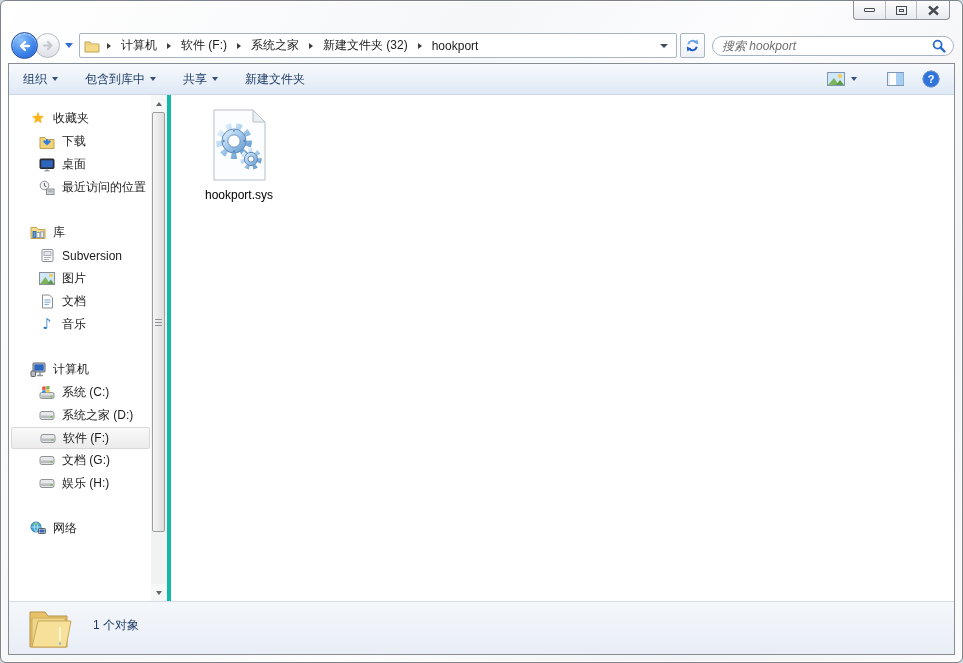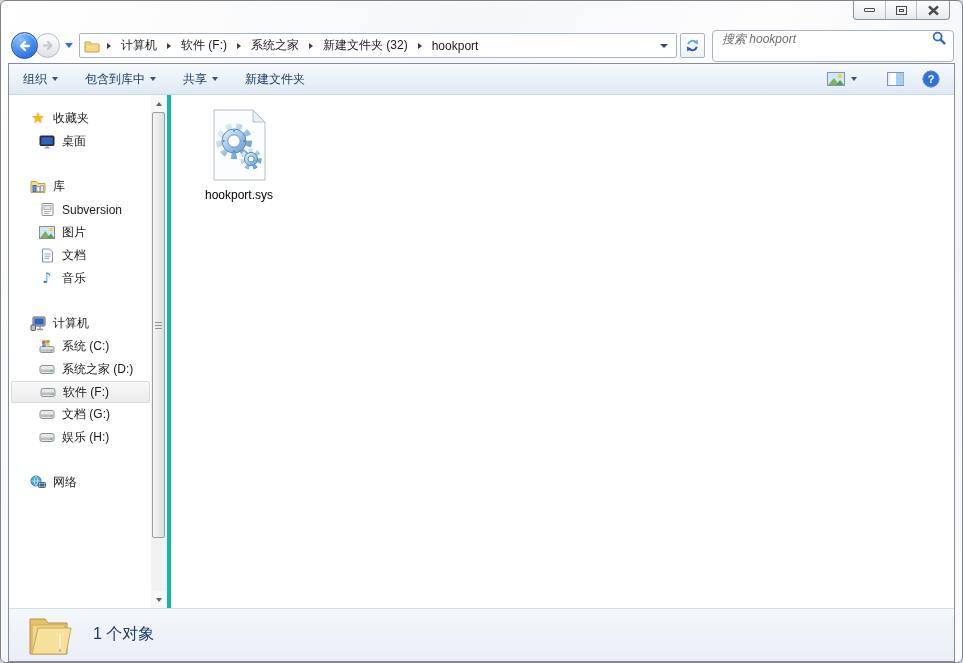--- a/index.html
+++ b/index.html
@@ -26,25 +26,25 @@
   .btn-fwd{width:25px;height:25px;border-radius:50%;border:1px solid #b7bbc2;margin-left:-3px;
     background:linear-gradient(#ffffff,#dde1e7);display:flex;align-items:center;justify-content:center;cursor:default;}
   .hist-caret{width:0;height:0;border-left:4px solid transparent;border-right:4px solid transparent;border-top:5px solid #2f6fd8;margin:0 6px 0 5px;cursor:default;}
   .addressbar{width:598px;height:25px;background:#fff;border:1px solid #a9b4c3;border-radius:2px;display:flex;align-items:center;padding:0 4px;flex:none;}
   .crumbs{display:flex;align-items:center;flex:1;overflow:hidden;white-space:nowrap;}
   .crumb{font-size:12px;color:#1b1b1b;padding:2px 3px;cursor:default;}
   .crumb-sep{width:0;height:0;border-top:3.5px solid transparent;border-bottom:3.5px solid transparent;border-left:4.5px solid #3c3c3c;margin:0 7px;flex:none;}
   .addr-caret{width:0;height:0;border-left:4px solid transparent;border-right:4px solid transparent;border-top:4.5px solid #3d4a63;margin:0 4px;cursor:default;flex:none;}
   .refresh-btn{width:25px;height:25px;border:1px solid #a9b4c3;border-radius:2px;margin-left:3px;flex:none;
     background:linear-gradient(#ffffff,#edf1f6);display:flex;align-items:center;justify-content:center;cursor:default;}
-  .searchbox{margin-left:7px;flex:1;height:32px;border:1px solid #a9b4c3;border-radius:4px;background:#fff;display:flex;align-items:flex-start;padding:0 7px;}
+  .searchbox{margin-left:7px;flex:1;height:20px;border:1px solid #a9b4c3;border-radius:12px;background:#fff;display:flex;align-items:center;padding:0 7px;}
   .searchbox input{flex:1;border:none;outline:none;font-size:12px;font-style:italic;color:#333;background:transparent;min-width:0;}
   .searchbox input::placeholder{color:#6e6e6e;font-style:italic;}
   
-  .client{margin:0 7px 0;border:1px solid #888c93;flex:1;display:flex;flex-direction:column;background:#fff;min-height:0;}
+  .client{margin:0 7px 7px;border:1px solid #888c93;flex:1;display:flex;flex-direction:column;background:#fff;min-height:0;}
   .toolbar{height:31px;flex:none;background:linear-gradient(#f7fafd,#dfe9f5);border-bottom:1px solid #cbd8e6;
     display:flex;align-items:center;padding:0 14px;font-size:12px;color:#1e3c67;}
   .tb-item{display:flex;align-items:center;gap:5px;margin-right:27px;cursor:default;}
   .tb-caret{width:0;height:0;border-left:3.5px solid transparent;border-right:3.5px solid transparent;border-top:4px solid #37517c;}
   .tb-right{margin-left:auto;display:flex;align-items:center;gap:10px;}
   .tb-views{display:flex;align-items:center;gap:6px;margin-right:12px;cursor:default;}
   .tb-iconbtn{display:flex;align-items:center;justify-content:center;cursor:default;margin-left:8px;}
   
   .body{flex:1;display:flex;min-height:0;}
   .sidebar{width:142px;flex:none;padding-top:12px;font-size:12px;color:#1b1b1b;}
@@ -64,21 +64,21 @@
   .scroll-track{flex:1;position:relative;}
   .scroll-thumb{position:absolute;top:0;left:1px;width:13px;height:89%;border:1px solid #9b9da1;border-radius:2px;
     background:linear-gradient(90deg,#f6f6f6,#dededf);}
   .scroll-thumb::after{content:"";position:absolute;left:2px;right:2px;top:50%;height:7px;margin-top:-3px;
     background:repeating-linear-gradient(#8f9296 0 1px,transparent 1px 3px);}
   .main{flex:1;border-left:4px solid #14b8a6;padding:14px 0 0 20px;background:#fff;min-width:0;}
   .file-tile{width:96px;text-align:center;cursor:default;}
   .file-name{font-size:12px;color:#000;margin-top:3px;}
   
   .statusbar{height:53px;flex:none;background:linear-gradient(#f4f7fb,#e9eef6);border-top:1px solid #d5dde8;
-    display:flex;align-items:flex-start;padding:5px 10px 0 18px;gap:20px;font-size:16px;color:#1e3c67;}
+    display:flex;align-items:flex-start;padding:5px 10px 0 18px;gap:20px;font-size:12px;color:#1e3c67;}
   .status-text{margin-top:10px;}
 </style>
 </head>
 <body>
 
 <div class="window">
 
   <div class="titlebar">
     <div class="caption-buttons">
       <div class="cap-btn">
@@ -200,27 +200,47 @@
 
       <div class="sidebar">
 
         <div class="sb-group">
           <div class="sb-row">
             <span class="ic char-ic" style="color:#fcb614;font-size:15px;text-shadow:0 0 1px #d98e00">★</span>
             <span>收藏夹</span>
           </div>
           <div class="sb-row child">
             <span class="ic">
+              <svg width="16" height="16" viewBox="0 0 16 16">
+                <path d="M1 3.5 h5 l1.5 2 H15 v9 H1 z" fill="#f0d27a" stroke="#c2a14f"></path>
+                <path d="M8 6 v4 M8 10 l-2.6-2.6 M8 10 l2.6-2.6" stroke="#2f7fd6" stroke-width="2.2" fill="none" stroke-linecap="round"></path>
+              </svg>
+            </span>
+            <span>下载</span>
+          </div>
+          <div class="sb-row child">
+            <span class="ic">
               <svg width="16" height="14" viewBox="0 0 16 14">
                 <rect x="1" y="1" width="14" height="9.5" rx="1" fill="#30353d" stroke="#23262b"></rect>
                 <rect x="2.3" y="2.3" width="11.4" height="7" fill="#2b65c0"></rect>
                 <path d="M5.5 12.8 h5 M8 10.8 v2" stroke="#9ba1a9" stroke-width="1.4"></path>
               </svg>
             </span>
             <span>桌面</span>
+          </div>
+          <div class="sb-row child">
+            <span class="ic">
+              <svg width="16" height="16" viewBox="0 0 16 16">
+                <circle cx="5.5" cy="5.5" r="4.3" fill="#f2f4f6" stroke="#8a8f96"></circle>
+                <path d="M5.5 3 v2.7 l1.8 1.2" stroke="#6a7078" stroke-width="1.1" fill="none"></path>
+                <rect x="7.5" y="9" width="7.5" height="5.5" fill="#d8dbdf" stroke="#8a8f96"></rect>
+                <rect x="8.7" y="10.2" width="5.1" height="2.3" fill="#aeb3b9"></rect>
+              </svg>
+            </span>
+            <span>最近访问的位置</span>
           </div>
         </div>
 
         <div class="sb-group">
           <div class="sb-row">
             <span class="ic">
               <svg width="16" height="15" viewBox="0 0 16 15">
                 <path d="M1 2.5 h5.5 l1.5 2 H15 v9 H1 z" fill="#f5dd8d" stroke="#c2a14f"></path>
                 <rect x="3" y="6.5" width="3" height="6" fill="#5b9bd5" stroke="#3d6ea2"></rect>
                 <rect x="6.8" y="7.5" width="3" height="5" fill="#fdfdfd" stroke="#9aa0a8"></rect>

